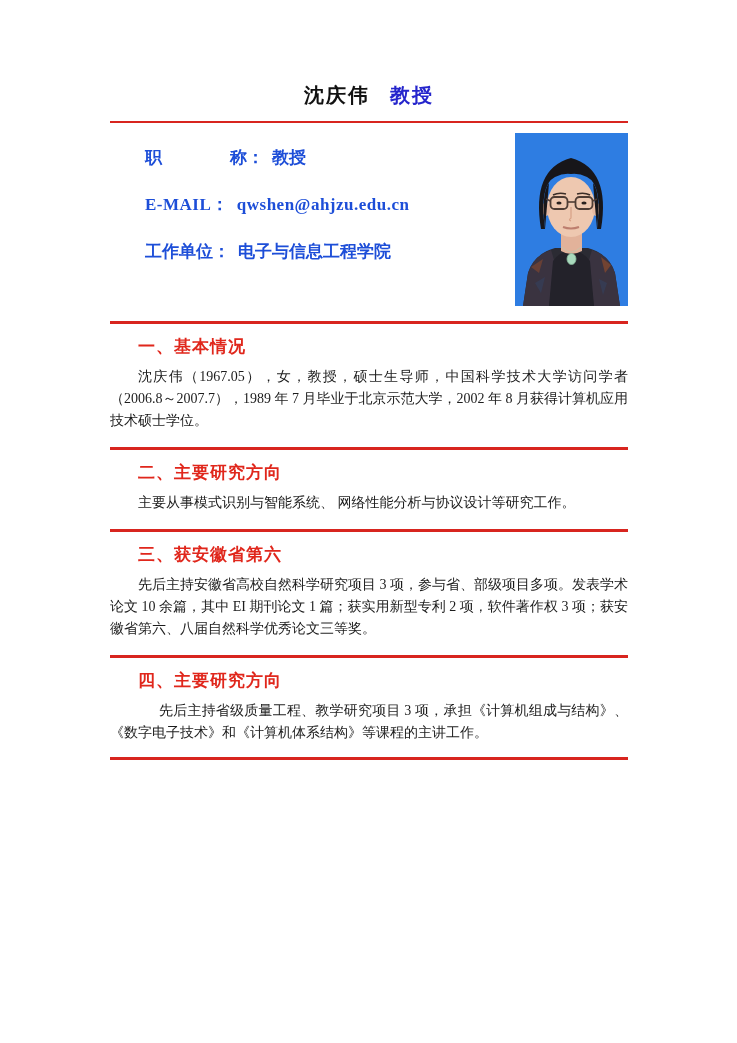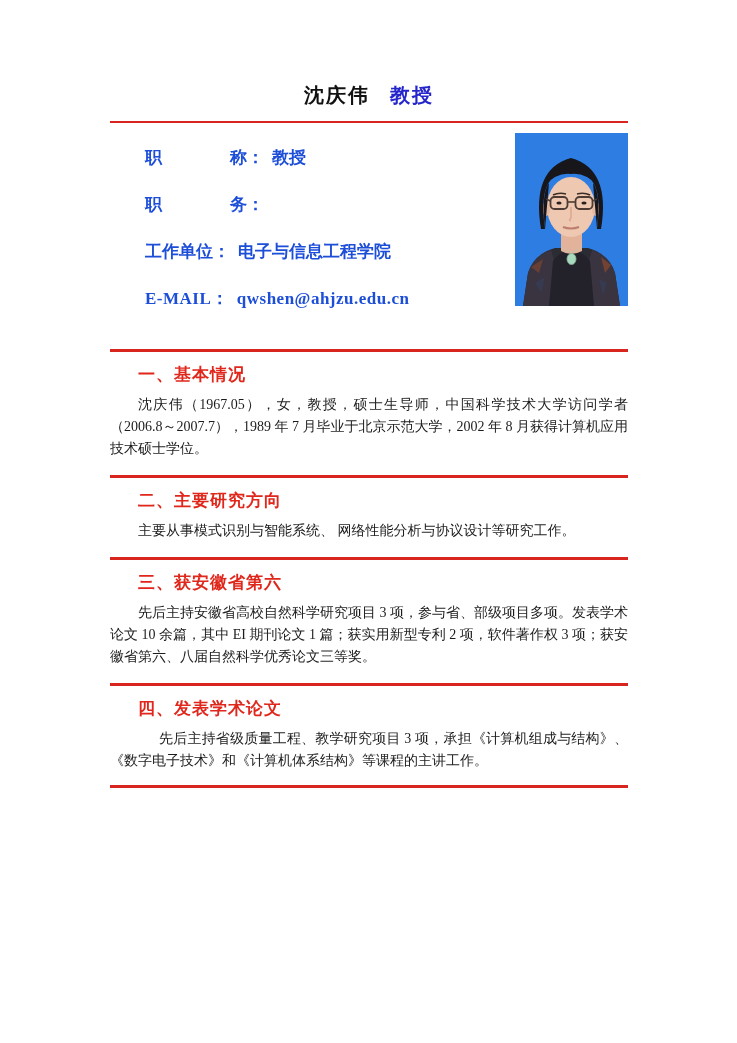--- a/index.html
+++ b/index.html
@@ -108,23 +108,22 @@
 
 <div class="page">
   <div class="content">
 
     <h1 class="title"><span>沈庆伟</span><span class="rank">教授</span></h1>
     <hr class="rule thin">
 
     <div class="info-area">
       <div class="info-rows">
         <div class="info-row"><span class="info-label">职　　　　称：</span><span class="info-value">教授</span></div>
-        <div class="info-row"><span class="info-label">职　　　　务：</span><span class="info-value"></span></div>
+        <div class="info-row email-row"><span class="info-label">E-MAIL：</span><span class="info-value">qwshen@ahjzu.edu.cn</span></div>
         <div class="info-row"><span class="info-label">工作单位：</span><span class="info-value">电子与信息工程学院</span></div>
-        <div class="info-row email-row"><span class="info-label">E-MAIL：</span><span class="info-value">qwshen@ahjzu.edu.cn</span></div>
       </div>
 
       <div class="photo">
         <svg viewBox="0 0 113 173" width="113" height="173" xmlns="http://www.w3.org/2000/svg">
           <rect x="0" y="0" width="113" height="173" fill="#2e7de2"></rect>
 
           <path d="M8 173 L13 140 Q19 121 40 115 L73 115 Q94 121 100 140 L105 173 Z" fill="#2b2b33"></path>
 
           <path d="M8 173 L13 140 Q18 123 36 117 L40 130 L34 173 Z" fill="#3a3340"></path>
           <path d="M105 173 L100 140 Q95 123 77 117 L73 130 L79 173 Z" fill="#3a3340"></path>
@@ -181,21 +180,21 @@
     </div>
 
     <div class="section">
       <hr class="rule">
       <h2 class="section-heading">三、获安徽省第六</h2>
       <p class="section-para">先后主持安徽省高校自然科学研究项目 3 项，参与省、部级项目多项。发表学术论文 10 余篇，其中 EI 期刊论文 1 篇；获实用新型专利 2 项，软件著作权 3 项；获安徽省第六、八届自然科学优秀论文三等奖。</p>
     </div>
 
     <div class="section">
       <hr class="rule">
-      <h2 class="section-heading">四、发表学术论文</h2>
+      <h2 class="section-heading">四、主要研究方向</h2>
       <p class="section-para deep-indent">先后主持省级质量工程、教学研究项目 3 项，承担《计算机组成与结构》、《数字电子技术》和《计算机体系结构》等课程的主讲工作。</p>
     </div>
 
     <div class="closing">
       <hr class="rule">
     </div>
 
   </div>
 </div>
 

